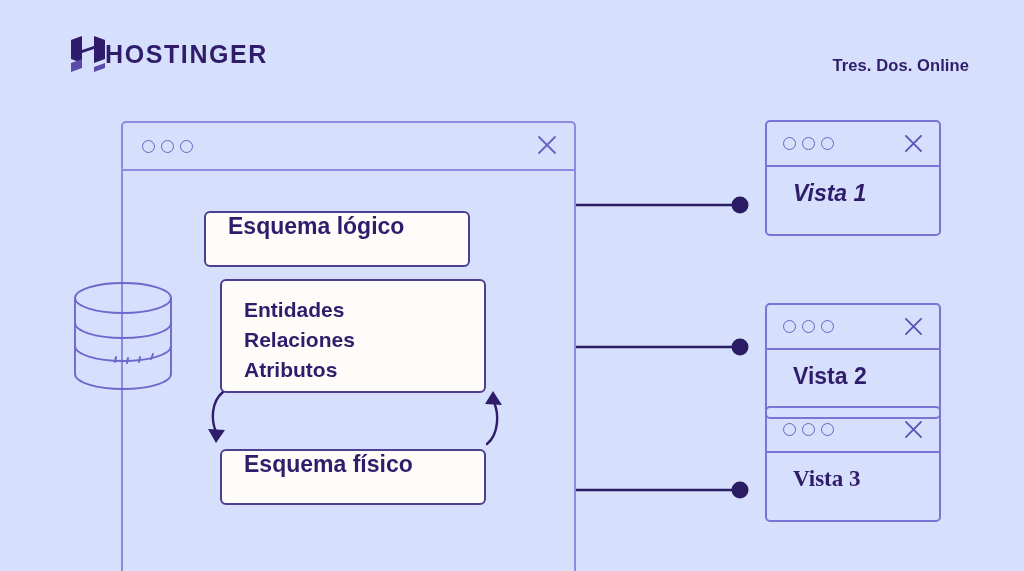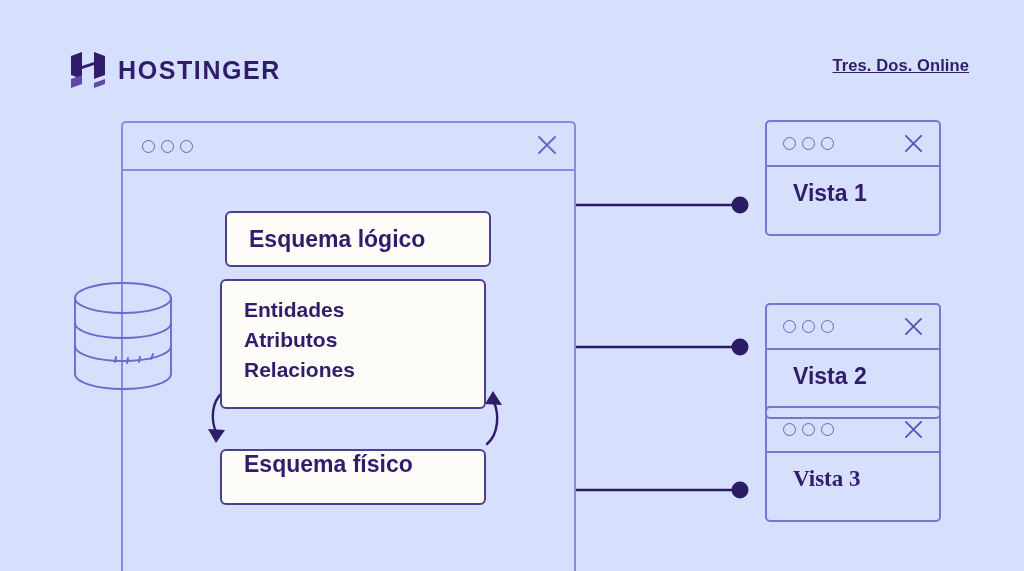--- a/index.html
+++ b/index.html
@@ -18,24 +18,23 @@
     position: absolute;
     left: 0; top: 0;
     width: 1024px;
     height: 571px;
   }
 
   
   .brand {
     position: absolute;
     left: 71px;
-    top: 52px;
+    top: 36px;
     display: flex;
     align-items: center;
-    gap: 13px;
   }
   .brand-mark {
     width: 34px;
     height: 36px;
     display: block;
   }
   .brand-text {
     font-size: 25px;
     font-weight: bold;
     letter-spacing: 1.6px;
@@ -43,21 +42,20 @@
     line-height: 1;
   }
   .tagline {
     position: absolute;
     right: 55px;
     top: 56px;
     font-size: 16.5px;
     font-weight: bold;
     color: #2f1c6a;
     letter-spacing: 0.1px;
-    text-decoration: underline;
   }
 
   
   .main-window {
     position: absolute;
     left: 121px;
     top: 121px;
     width: 455px;
     height: 460px;
     border: 2px solid #8d8ae0;
@@ -98,34 +96,33 @@
   .card {
     position: absolute;
     background: #fdfcf9;
     border: 2px solid #4c3f90;
     border-radius: 6px;
     box-sizing: border-box;
     color: #2f1c6a;
     font-weight: bold;
   }
   .card-logic {
-    left: 225px;
+    left: 204px;
     top: 211px;
     width: 266px;
     height: 56px;
     display: flex;
-    align-items: center;
     padding-left: 22px;
     font-size: 23px;
   }
   .card-entities {
     left: 220px;
     top: 279px;
     width: 266px;
-    height: 130px;
+    height: 114px;
     padding: 14px 0 0 22px;
     font-size: 21px;
     line-height: 30px;
   }
   .card-physical {
     left: 220px;
     top: 449px;
     width: 266px;
     height: 56px;
     display: flex;
@@ -166,21 +163,21 @@
   
   .vista {
     position: absolute;
     left: 765px;
     width: 176px;
     height: 116px;
     border: 2px solid #7a74d2;
     border-radius: 5px;
     box-sizing: border-box;
   }
-  .vista-1 { top: 120px; }
+  .vista-1 { top: 120px; font-style: italic; }
   .vista-2 { top: 263px; margin-top: 40px; }
   .vista-3 { top: 406px; font-family: Liberation Serif, serif; }
   .vista-titlebar {
     position: absolute;
     left: 0; top: 0;
     width: 100%;
     height: 45px;
     border-bottom: 2px solid #7a74d2;
     box-sizing: border-box;
   }
@@ -261,22 +258,22 @@
       </g>
     </svg>
   </span>
 
   <div class="card card-logic">
     <span>Esquema lógico</span>
   </div>
 
   <div class="card card-entities">
     <div>Entidades</div>
+    <div>Relaciones</div>
     <div>Atributos</div>
-    <div>Relaciones</div>
   </div>
 
   <div class="card card-physical">
     <span>Esquema físico</span>
   </div>
 
   <span class="connectors">
     <svg width="200" height="340" viewBox="0 0 200 340" xmlns="http://www.w3.org/2000/svg">
       <g stroke="#2b1b63" stroke-width="2.6" fill="none">
         <path d="M16 25 L176 25"></path>

